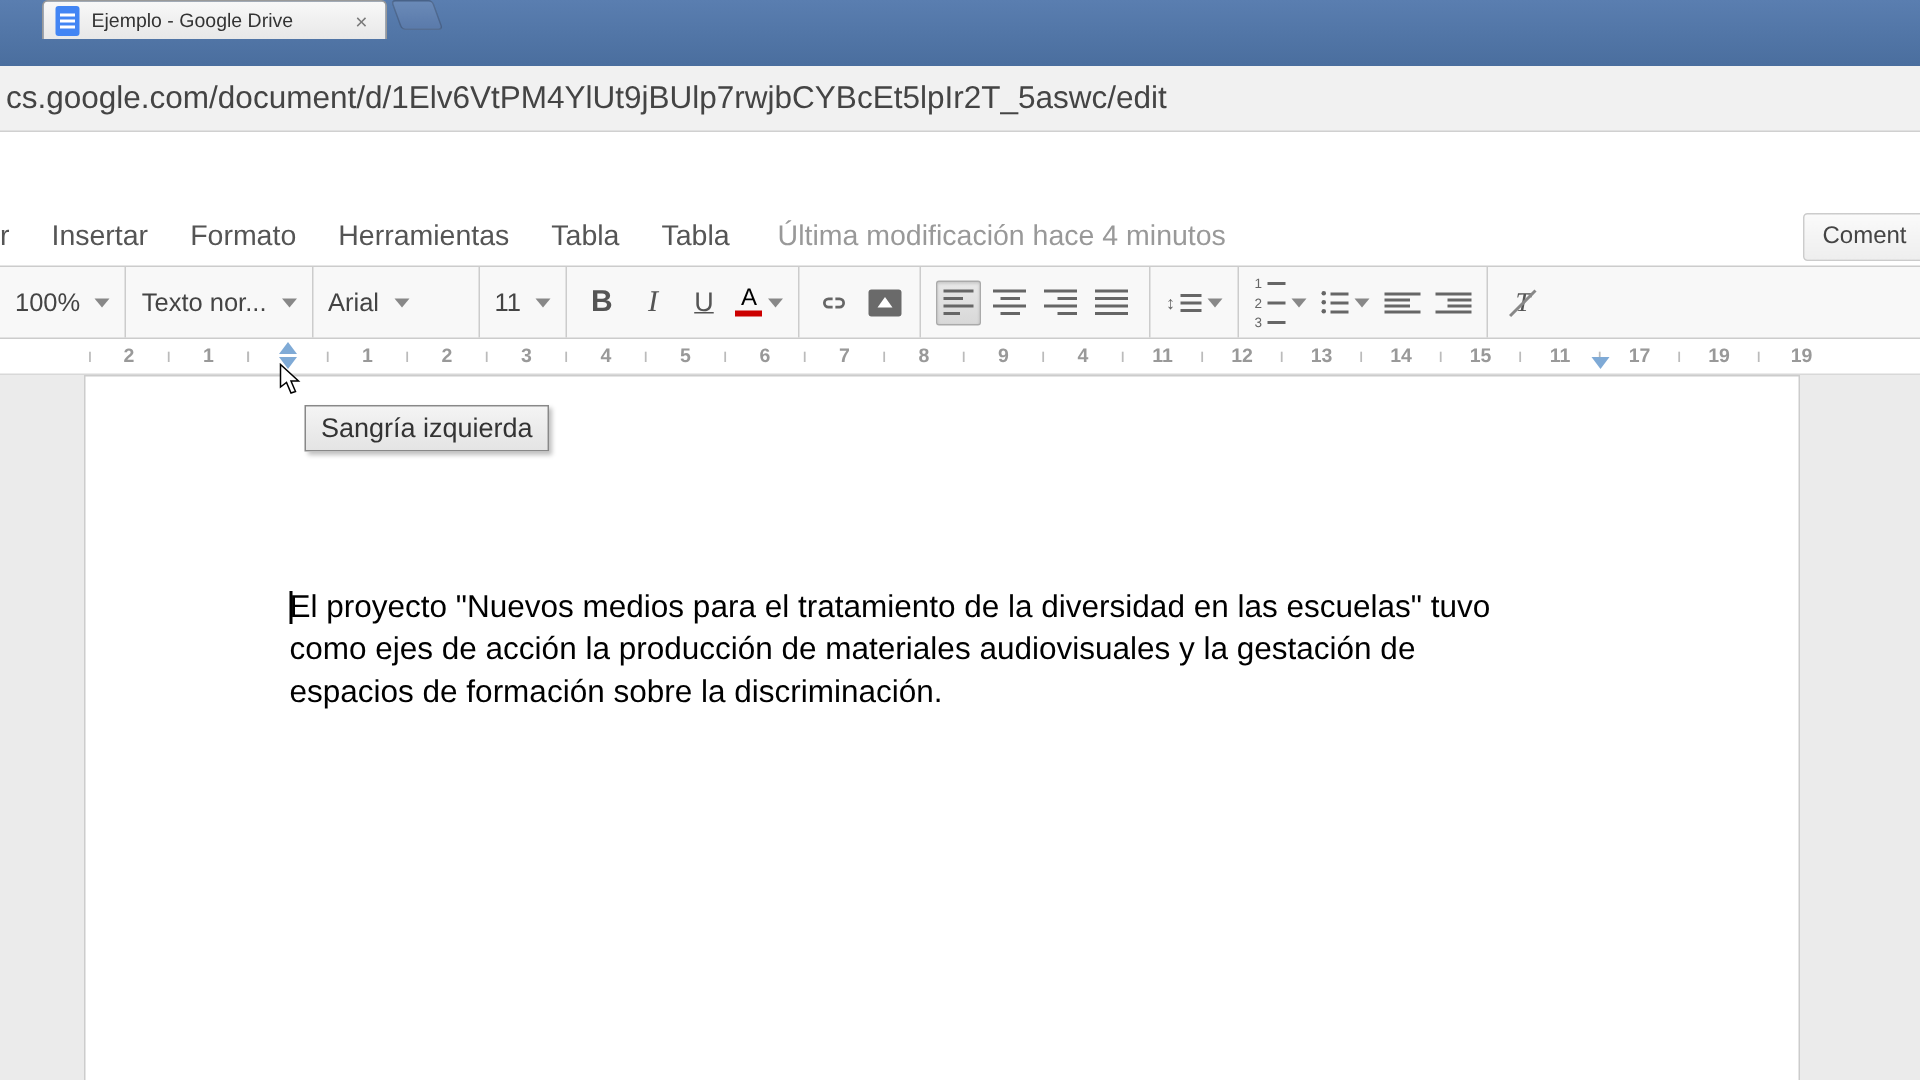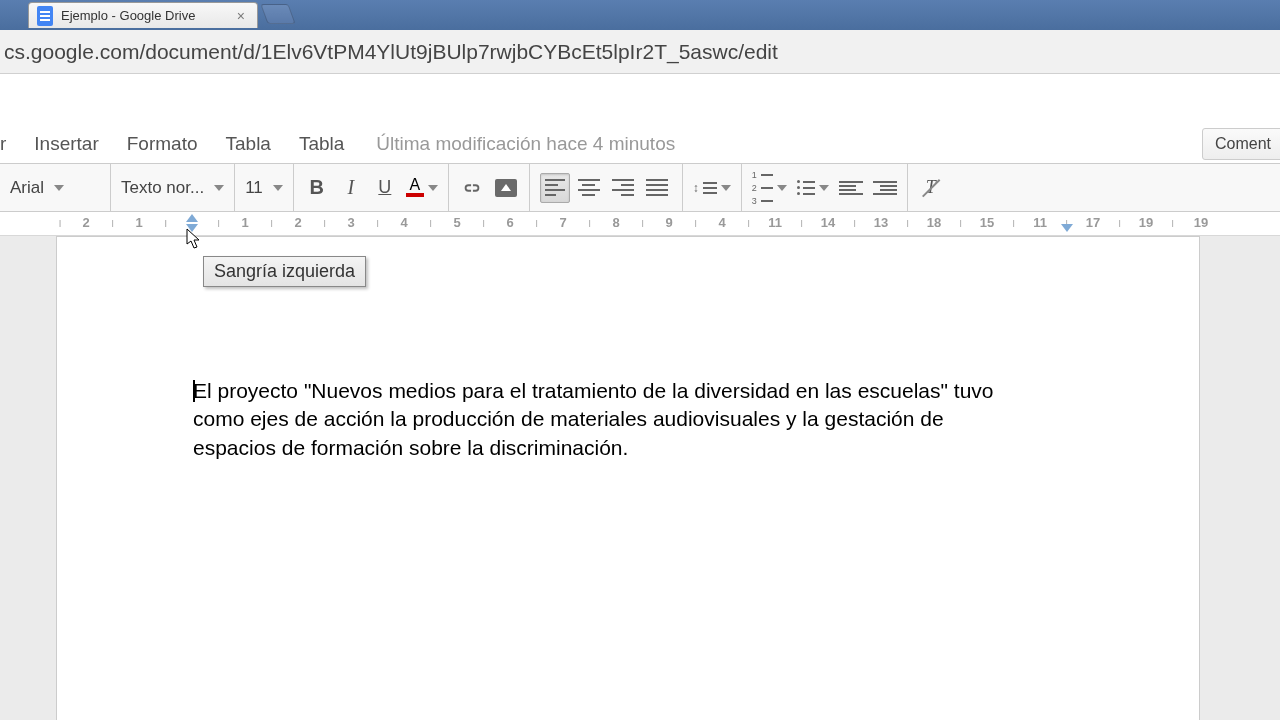--- a/index.html
+++ b/index.html
@@ -1,19 +1,19 @@
 <!DOCTYPE html>
 <html><head>
 <meta charset="utf-8">
 <style>
   * { box-sizing: border-box; margin: 0; padding: 0; }
   body { font-family: Arial, sans-serif; background: #fff; overflow: hidden; width: 1280px; height: 720px; }
   
   
-  .tab-bar { height: 30px; background: linear-gradient(to bottom, #5a7eb0 0%, #4a6e9e 100%); display: flex; align-items: center; padding-left: 28px; }
+  .tab-bar { height: 44px; background: linear-gradient(to bottom, #5a7eb0 0%, #4a6e9e 100%); display: flex; align-items: flex-start; padding-left: 28px; }
   .tab { background: linear-gradient(to bottom, #f8f8f8 0%, #e8e8e8 100%); border-radius: 4px 4px 0 0; height: 26px; display: flex; align-items: center; padding: 0 10px 0 8px; gap: 8px; position: relative; min-width: 230px; border: 1px solid #999; border-bottom: none; }
   .tab-favicon { width: 16px; height: 20px; background: #4285f4; border-radius: 2px; position: relative; display:flex; align-items:center; justify-content:center;}
   .tab-favicon::after { content:""; position:absolute; left:3px; right:3px; top:4px; bottom:4px; display:block;}
   .tab-favicon-lines { position:absolute; left:3px; right:3px; top:5px; height:2px; background:#fff; box-shadow: 0 4px 0 #fff, 0 8px 0 #fff;}
   .tab-title { font-size: 13px; color: #333; white-space: nowrap; overflow: hidden; text-overflow: ellipsis; flex:1;}
   .tab-close { font-size: 14px; color: #7a7a7a; cursor:pointer; padding:0 2px;}
   .new-tab { width: 28px; height: 20px; background: linear-gradient(to bottom, #6a8ab8, #5a7aaa); margin-left: 6px; margin-bottom: 3px; transform: skewX(20deg); border-radius:3px; border:1px solid rgba(0,0,0,.2);}
   
   
   .addr-bar { height: 44px; background: #f1f1f1; display:flex; align-items:center; padding: 0 4px; border-bottom:1px solid #d0d0d0;}
@@ -116,36 +116,43 @@
 <div class="addr-bar">
   <span class="url">cs.google.com/document/d/1Elv6VtPM4YlUt9jBUlp7rwjbCYBcEt5lpIr2T_5aswc/edit</span>
 </div>
 
 <div class="app-blank"></div>
 
 <div class="menu-bar">
   <span class="menu-item cut">r</span>
   <span class="menu-item">Insertar</span>
   <span class="menu-item">Formato</span>
+  <span class="menu-item">Herramientas</span>
   <span class="menu-item">Tabla</span>
   <span class="menu-item">Tabla</span>
   <span class="menu-status">Última modificación hace 4 minutos</span>
   <button class="comment-btn">Coment</button>
 </div>
 
 <div class="toolbar">
   <div class="group">
+    <div class="drop">
+      <span>100%</span>
+      <span class="caret"></span>
+    </div>
+  </div>
+  <div class="group">
+    <div class="drop">
+      <span>Texto nor...</span>
+      <span class="caret"></span>
+    </div>
+  </div>
+  <div class="group">
     <div class="drop" style="min-width:90px;">
       <span>Arial</span>
-      <span class="caret"></span>
-    </div>
-  </div>
-  <div class="group">
-    <div class="drop">
-      <span>Texto nor...</span>
       <span class="caret"></span>
     </div>
   </div>
   <div class="group">
     <div class="drop">
       <span>11</span>
       <span class="caret"></span>
     </div>
   </div>
   <div class="group">
@@ -290,25 +297,25 @@
       <span class="tick tick-major" style="left: 563px;">7</span>
       <span class="tick tick-minor" style="left: 536.5px;">ı</span>
       <span class="tick tick-major" style="left: 616px;">8</span>
       <span class="tick tick-minor" style="left: 589.5px;">ı</span>
       <span class="tick tick-major" style="left: 669px;">9</span>
       <span class="tick tick-minor" style="left: 642.5px;">ı</span>
       <span class="tick tick-major" style="left: 722px;">4</span>
       <span class="tick tick-minor" style="left: 695.5px;">ı</span>
       <span class="tick tick-major" style="left: 775px;">11</span>
       <span class="tick tick-minor" style="left: 748.5px;">ı</span>
-      <span class="tick tick-major" style="left: 828px;">14</span>
+      <span class="tick tick-major" style="left: 828px;">12</span>
       <span class="tick tick-minor" style="left: 801.5px;">ı</span>
       <span class="tick tick-major" style="left: 881px;">13</span>
       <span class="tick tick-minor" style="left: 854.5px;">ı</span>
-      <span class="tick tick-major" style="left: 934px;">18</span>
+      <span class="tick tick-major" style="left: 934px;">14</span>
       <span class="tick tick-minor" style="left: 907.5px;">ı</span>
       <span class="tick tick-major" style="left: 987px;">15</span>
       <span class="tick tick-minor" style="left: 960.5px;">ı</span>
       <span class="tick tick-major" style="left: 1040px;">11</span>
       <span class="tick tick-minor" style="left: 1013.5px;">ı</span>
       <span class="tick tick-major" style="left: 1093px;">17</span>
       <span class="tick tick-minor" style="left: 1066.5px;">ı</span>
       <span class="tick tick-major" style="left: 1146px;">19</span>
       <span class="tick tick-minor" style="left: 1119.5px;">ı</span>
       <span class="tick tick-major" style="left: 1201px;">19</span>

